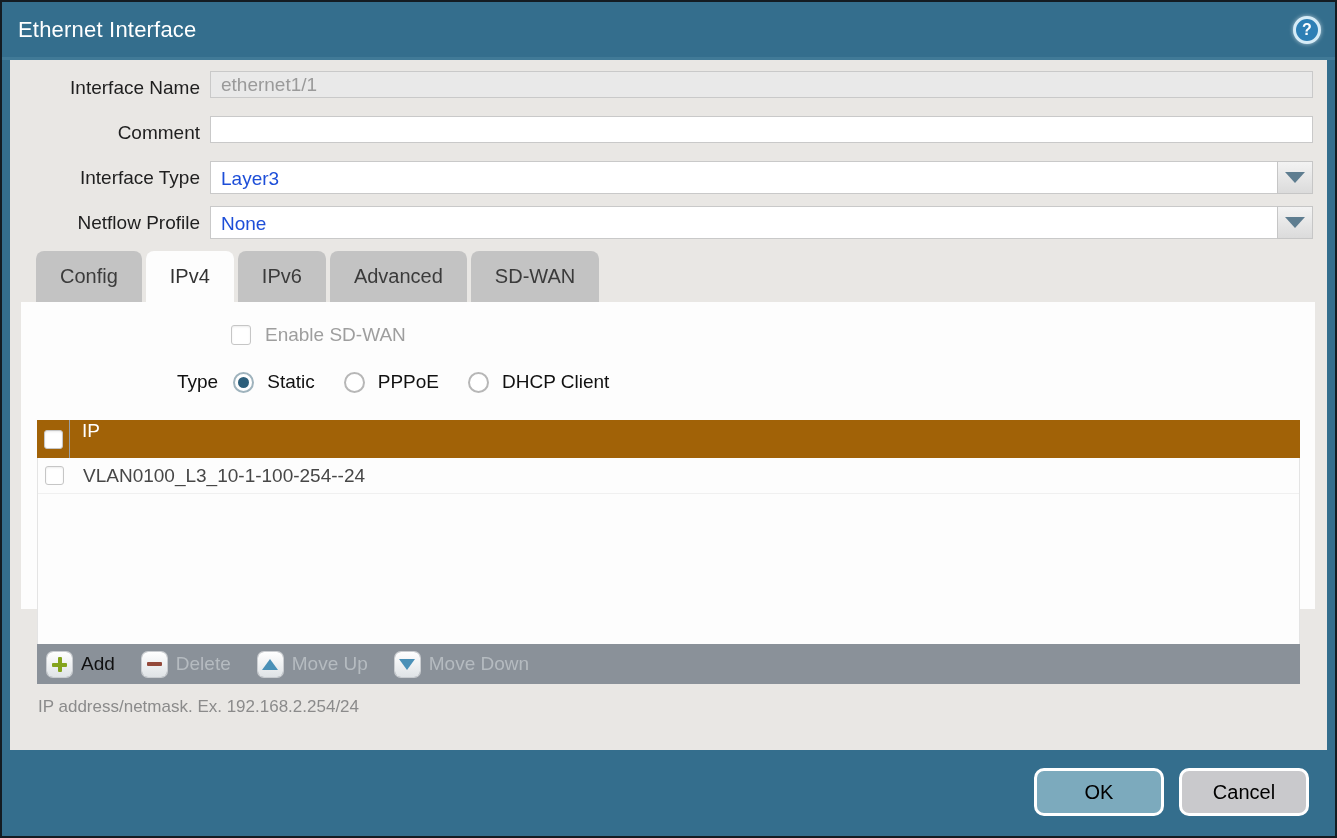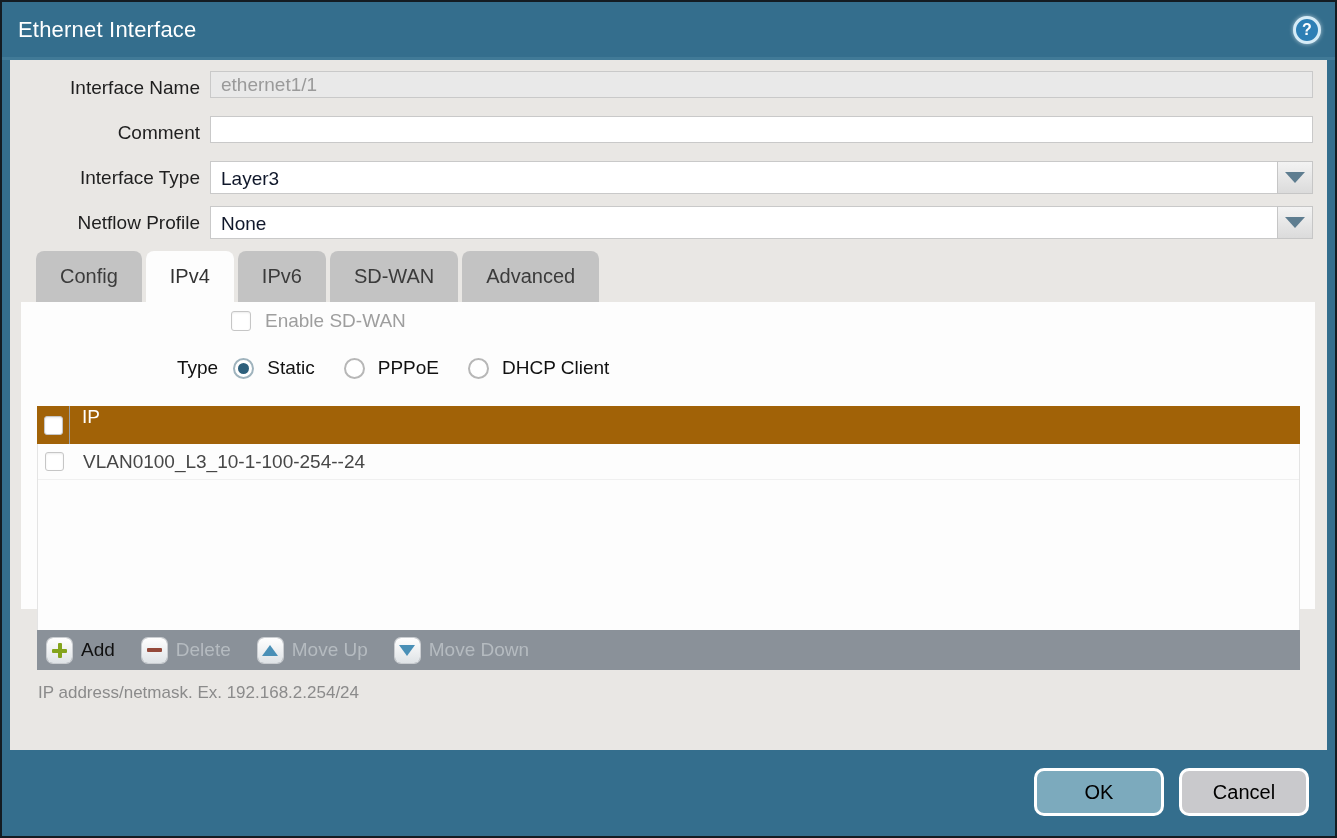--- a/index.html
+++ b/index.html
@@ -21,35 +21,35 @@
   .content { flex:0 0 690px; margin:0 8px; background:#e9e7e4; padding-top:11px; overflow:hidden; }
   .form-row { display:flex; align-items:center; margin-bottom:12px; padding-right:14px; }
   .form-row .lbl { width:200px; text-align:right; font-size:19px; color:#1f1f1f; padding-right:10px; flex:none; }
   .field { flex:1; height:33px; }
   input.txt {
     width:100%; height:27px; border:1px solid #c9c9c9; background:#fff; font-size:19px;
     padding:0 10px; color:#1c1c1c; outline:none;
   }
   input.txt.disabled { background:#e9e9e9; color:#9a9a9a; }
   .combo { display:flex; height:33px; border:1px solid #c9c9c9; background:#fff; position:relative;}
-  .combo .val { flex:1; font-size:19px; color:#0f172a; padding:4px 10px; line-height:25px; }
+  .combo .val { flex:1; font-size:19px; color:#1d4ed8; padding:4px 10px; line-height:25px; }
   .combo .dd-btn {
     width:36px; margin:-1px -1px -1px 0; border:1px solid #c6c6c6; background:linear-gradient(#f3f3f3,#dbdbdb);
     display:flex; align-items:center; justify-content:center; cursor:pointer;
   }
   .tri-down { width:0; height:0; border-left:10px solid transparent; border-right:10px solid transparent; border-top:11px solid #5e7d90; }
   
   .tabstrip { height:51px; margin-top:1px; padding-left:26px; display:flex; gap:4px; }
   .tab {
     background:#c3c3c3; color:#3b3b3b; font-size:20px; border-radius:8px 8px 0 0;
     padding:0 24px; display:flex; align-items:center; cursor:pointer; height:51px;
   }
   .tab.active { background:#fdfdfd; color:#333; }
   
-  .panel { background:#fdfdfd; margin:0 12px 0 11px; height:307px; padding-top:8px; }
+  .panel { background:#fdfdfd; margin:0 12px 0 11px; height:307px; padding-top:22px; }
   .sdwan-row { display:flex; align-items:center; padding-left:210px; }
   .checkbox {
     width:20px; height:20px; border:1px solid #c6c6c6; border-radius:3px; background:#fff; flex:none;
     box-shadow:inset 0 1px 2px rgba(0,0,0,.08);
   }
   .sdwan-row .cb-label { margin-left:14px; font-size:19px; color:#9e9e9e; }
   .type-row { display:flex; align-items:center; padding-left:156px; margin-top:25px; }
   .type-row .type-lbl { font-size:19px; color:#111; margin-right:15px; }
   .radio-opt { display:flex; align-items:center; margin-right:29px; cursor:pointer; }
   .radio { width:21px; height:21px; border-radius:50%; border:2px solid #b7b7b7; background:#fff; flex:none; position:relative; }
@@ -134,22 +134,22 @@
         <span class="dd-btn">
           <span class="tri-down"></span>
         </span>
       </div>
     </div>
 
     <div class="tabstrip">
       <div class="tab">Config</div>
       <div class="tab active">IPv4</div>
       <div class="tab">IPv6</div>
+      <div class="tab">Advanced</div>
       <div class="tab">SD-WAN</div>
-      <div class="tab">Advanced</div>
     </div>
 
     <div class="panel">
 
       <div class="sdwan-row">
         <span class="checkbox"></span>
         <span class="cb-label">Enable SD-WAN</span>
       </div>
 
       <div class="type-row">

